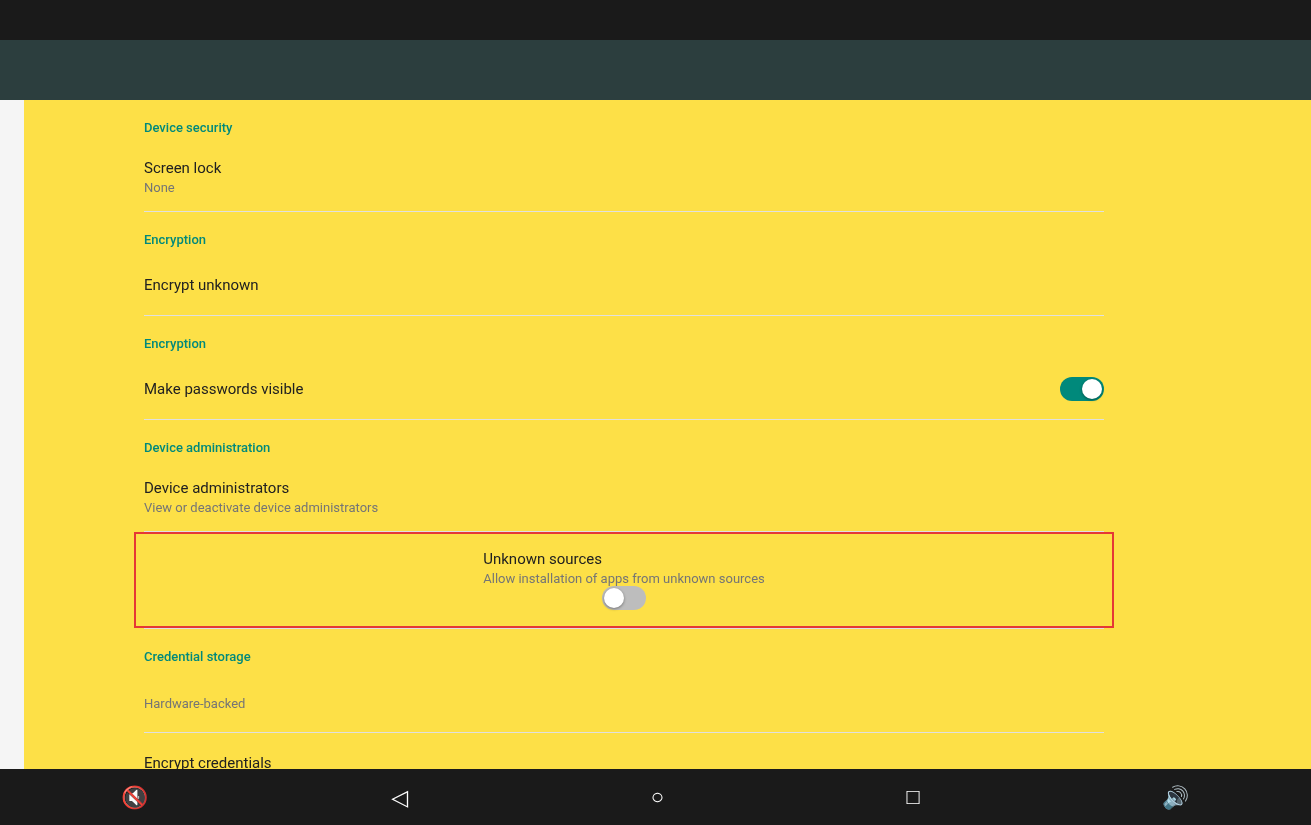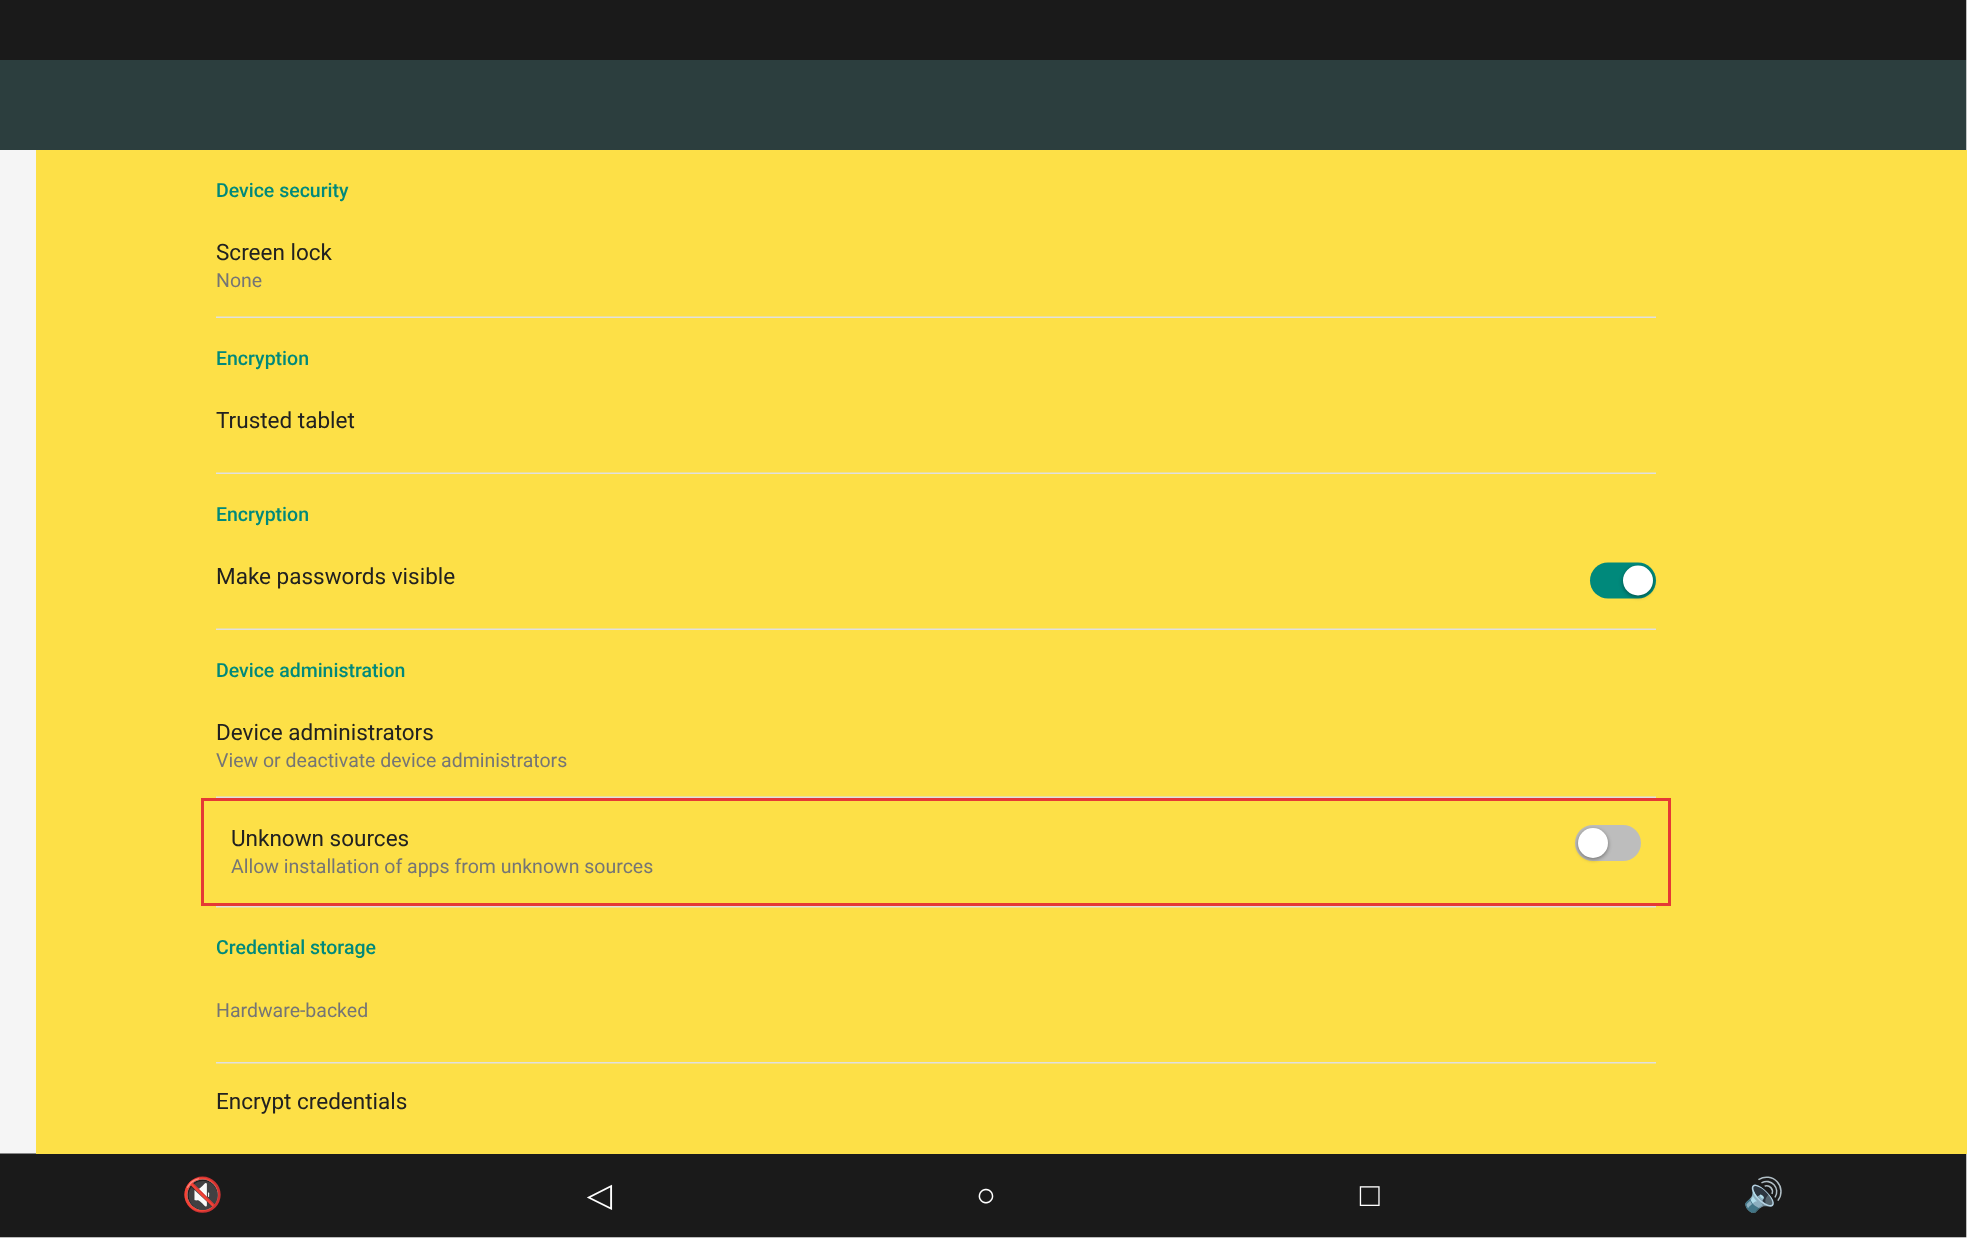--- a/index.html
+++ b/index.html
@@ -72,29 +72,30 @@
       font-weight: 500;
       padding: 20px 0 8px 0;
     }
 
     .setting-item {
       padding: 16px 0;
       border-bottom: none;
       cursor: pointer;
       position: relative;
       display: flex;
-      align-items: flex-start;
+      align-items: center;
       justify-content: space-between;
       min-height: 60px;
     }
 
     .setting-item-highlighted {
       border: 2px solid #e53935;
-      padding: 16px 18px;
+      padding: 16px 0;
       margin: 0 -10px;
+      flex-direction: column;
     }
 
     .setting-text {
       flex: 1;
     }
 
     .setting-title {
       font-size: 15px;
       color: #212121;
       font-weight: 400;
@@ -193,21 +194,21 @@
       <div class="setting-item">
         <div class="setting-text">
           <div class="setting-title">Screen lock</div>
           <div class="setting-subtitle">None</div>
         </div>
       </div>
       <div class="divider"></div>
       <div class="section-header">Encryption</div>
       <div class="setting-item">
         <div class="setting-text">
-          <div class="setting-title">Trusted tablet</div>
+          <div class="setting-title">Encrypt unknown</div>
         </div>
       </div>
       <div class="divider"></div>
       <div class="section-header">Encryption</div>
       <div class="setting-item">
         <div class="setting-text">
           <div class="setting-title">Make passwords visible</div>
         </div>
         <div class="toggle-switch toggle-on">
           <div class="toggle-knob"></div>

